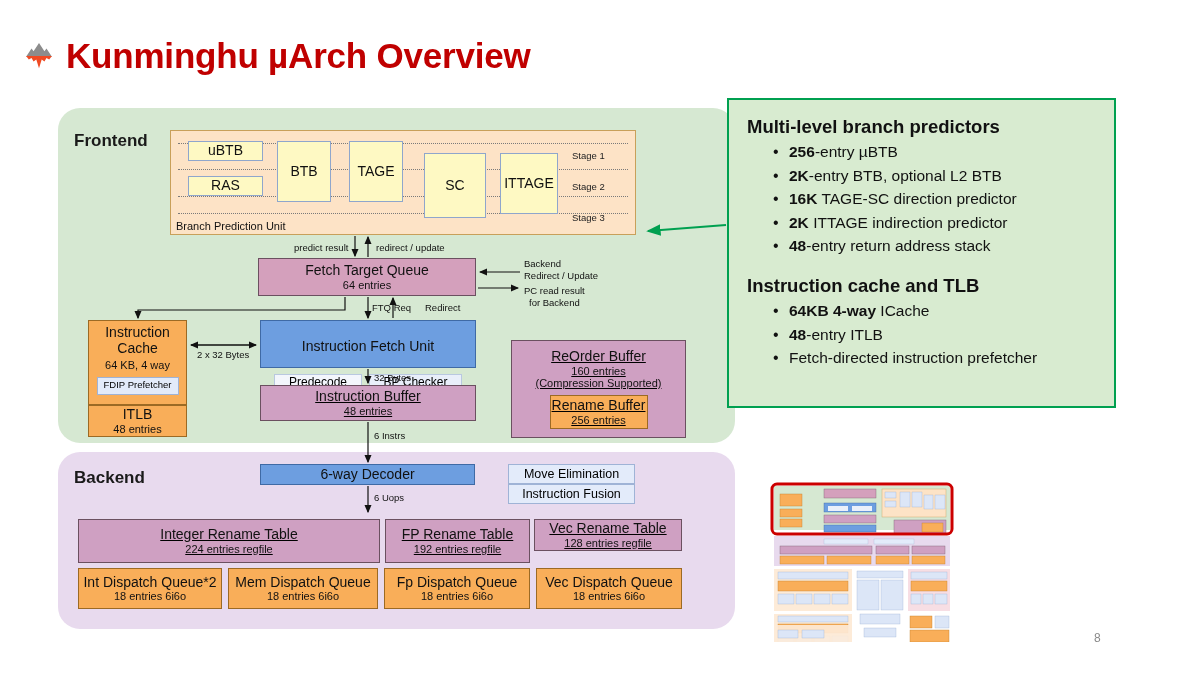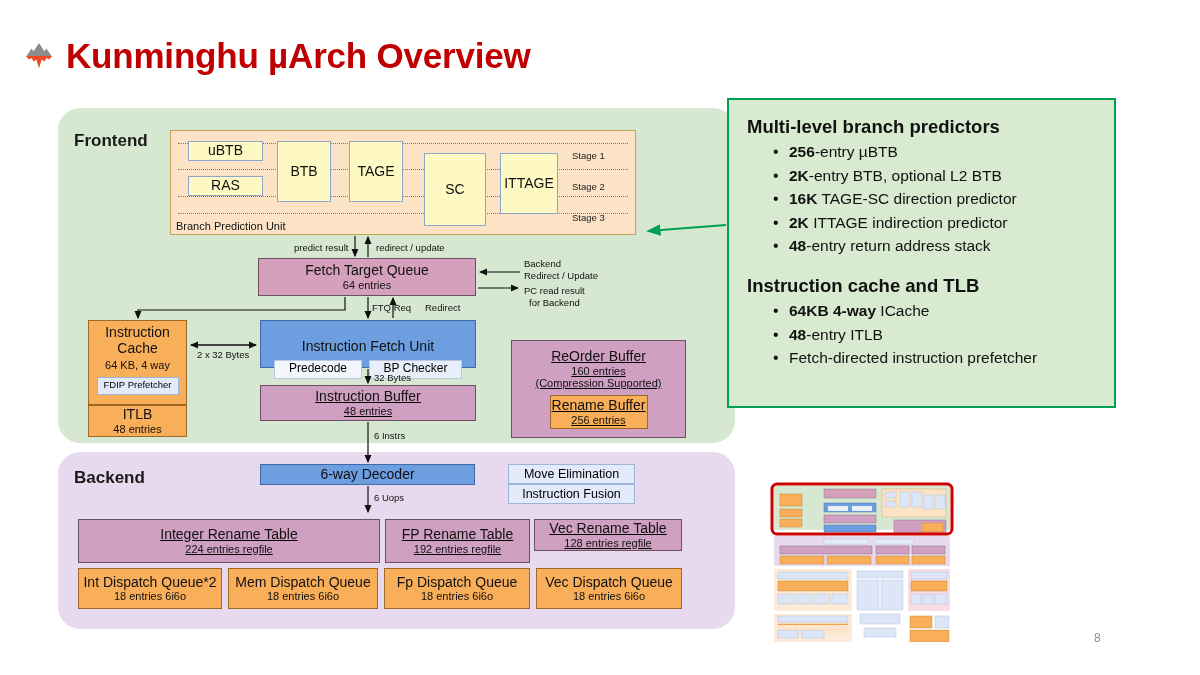--- a/index.html
+++ b/index.html
@@ -103,21 +103,21 @@
   </div>
   <div class="box bbox" style="left:188px;top:176px;width:75px;height:20px;">
     <div class="l1">RAS</div>
   </div>
   <div class="box bbox" style="left:277px;top:141px;width:54px;height:61px;">
     <div class="l1">BTB</div>
   </div>
   <div class="box bbox" style="left:349px;top:141px;width:54px;height:61px;">
     <div class="l1">TAGE</div>
   </div>
-  <div class="box bbox" style="left:424px;top:153px;width:62px;height:73px;">
+  <div class="box bbox" style="left:424px;top:153px;width:62px;height:65px;">
     <div class="l1">SC</div>
   </div>
   <div class="box bbox" style="left:500px;top:153px;width:58px;height:61px;">
     <div class="l1">ITTAGE</div>
   </div>
 
   <div class="stage-lbl" style="left:572px;top:150px;">Stage 1</div>
   <div class="stage-lbl" style="left:572px;top:181px;">Stage 2</div>
   <div class="stage-lbl" style="left:572px;top:212px;">Stage 3</div>
   <div class="bpu-label">Branch Prediction Unit</div>
@@ -136,21 +136,21 @@
     </div>
   </div>
 
   <div class="box obox" style="left:88px;top:405px;width:99px;height:32px;">
     <div class="l1">ITLB</div>
     <div class="l2">48 entries</div>
   </div>
 
   <div class="box blbox" style="left:260px;top:320px;width:216px;height:48px;justify-content:flex-start;padding-top:18px;">
     <div class="l1">Instruction Fetch Unit</div>
-    <div style="display:flex;gap:7px;margin-top:5px;">
+    <div style="display:flex;gap:7px;margin-top:19px;">
       <div class="box" style="position:relative;left:0;top:0;width:88px;height:19px;background:#F3F6FC;border:1px solid #b9c8e0;">
         <div style="font-size:12px;">Predecode</div>
       </div>
       <div class="box" style="position:relative;left:0;top:0;width:93px;height:19px;background:#E9EFFA;border:1px solid #b9c8e0;">
         <div style="font-size:12px;">BP Checker</div>
       </div>
     </div>
   </div>
 
   <div class="box prbox" style="left:260px;top:385px;width:216px;height:36px;">

